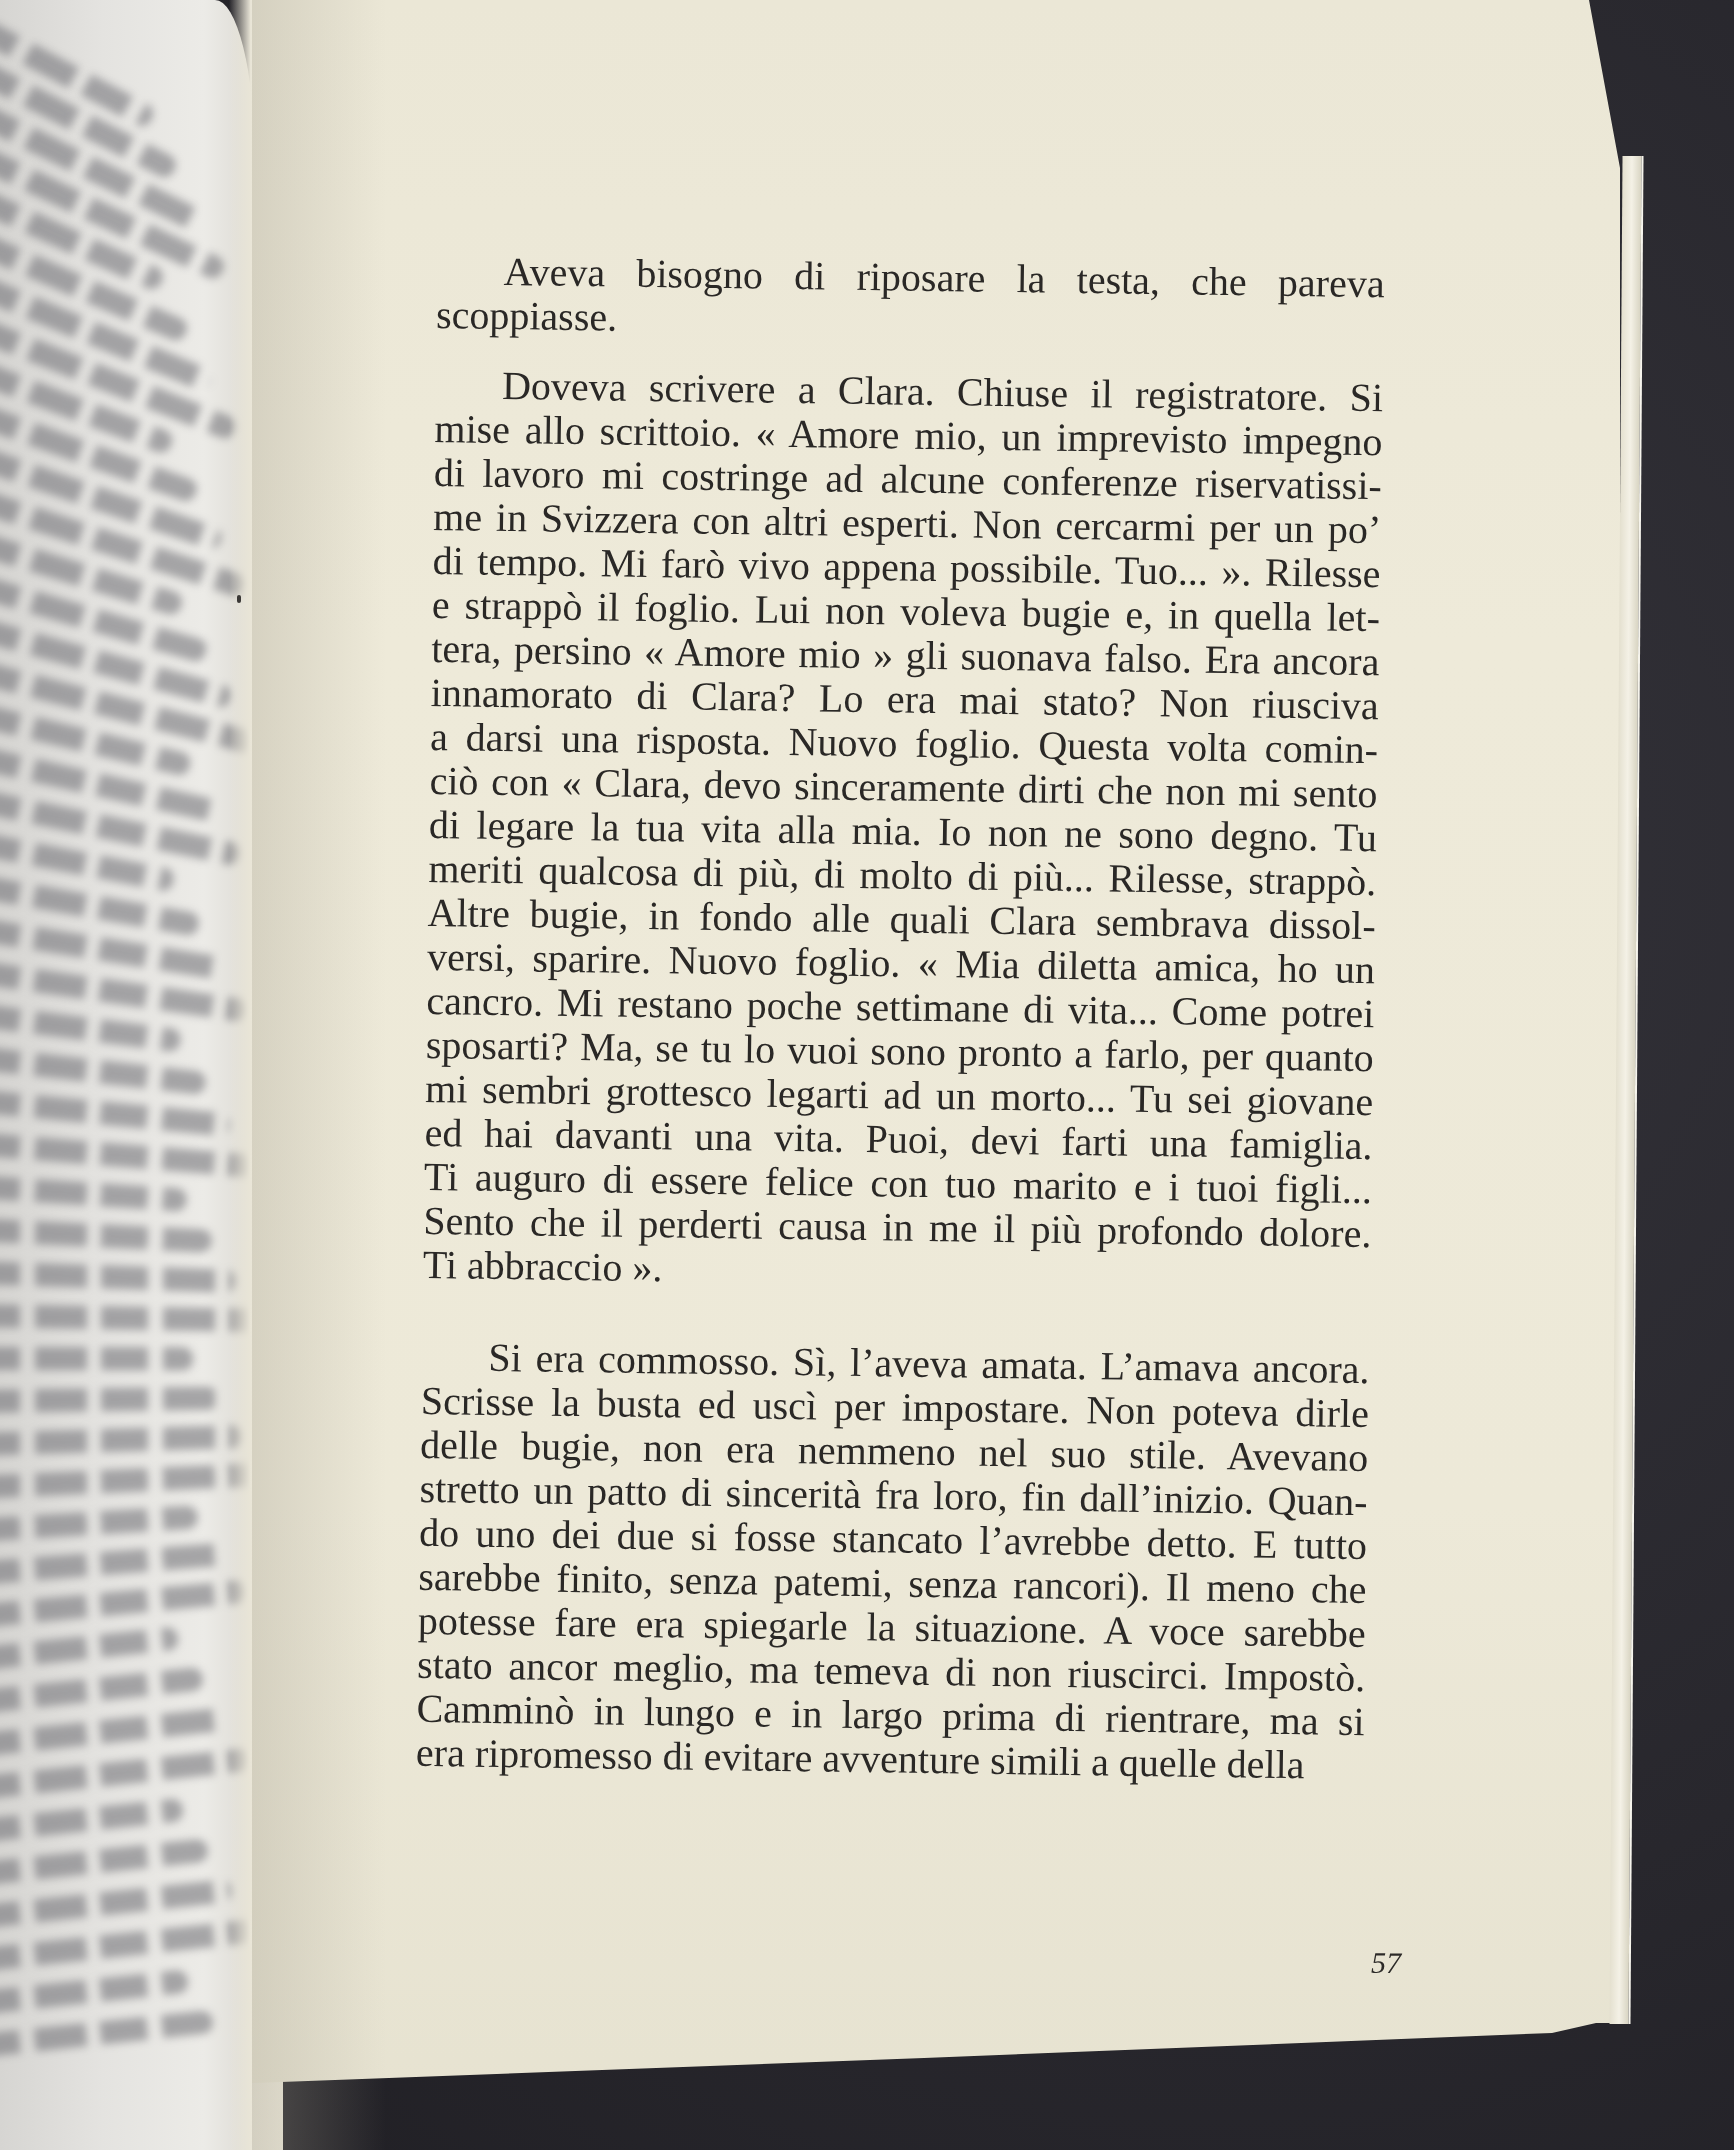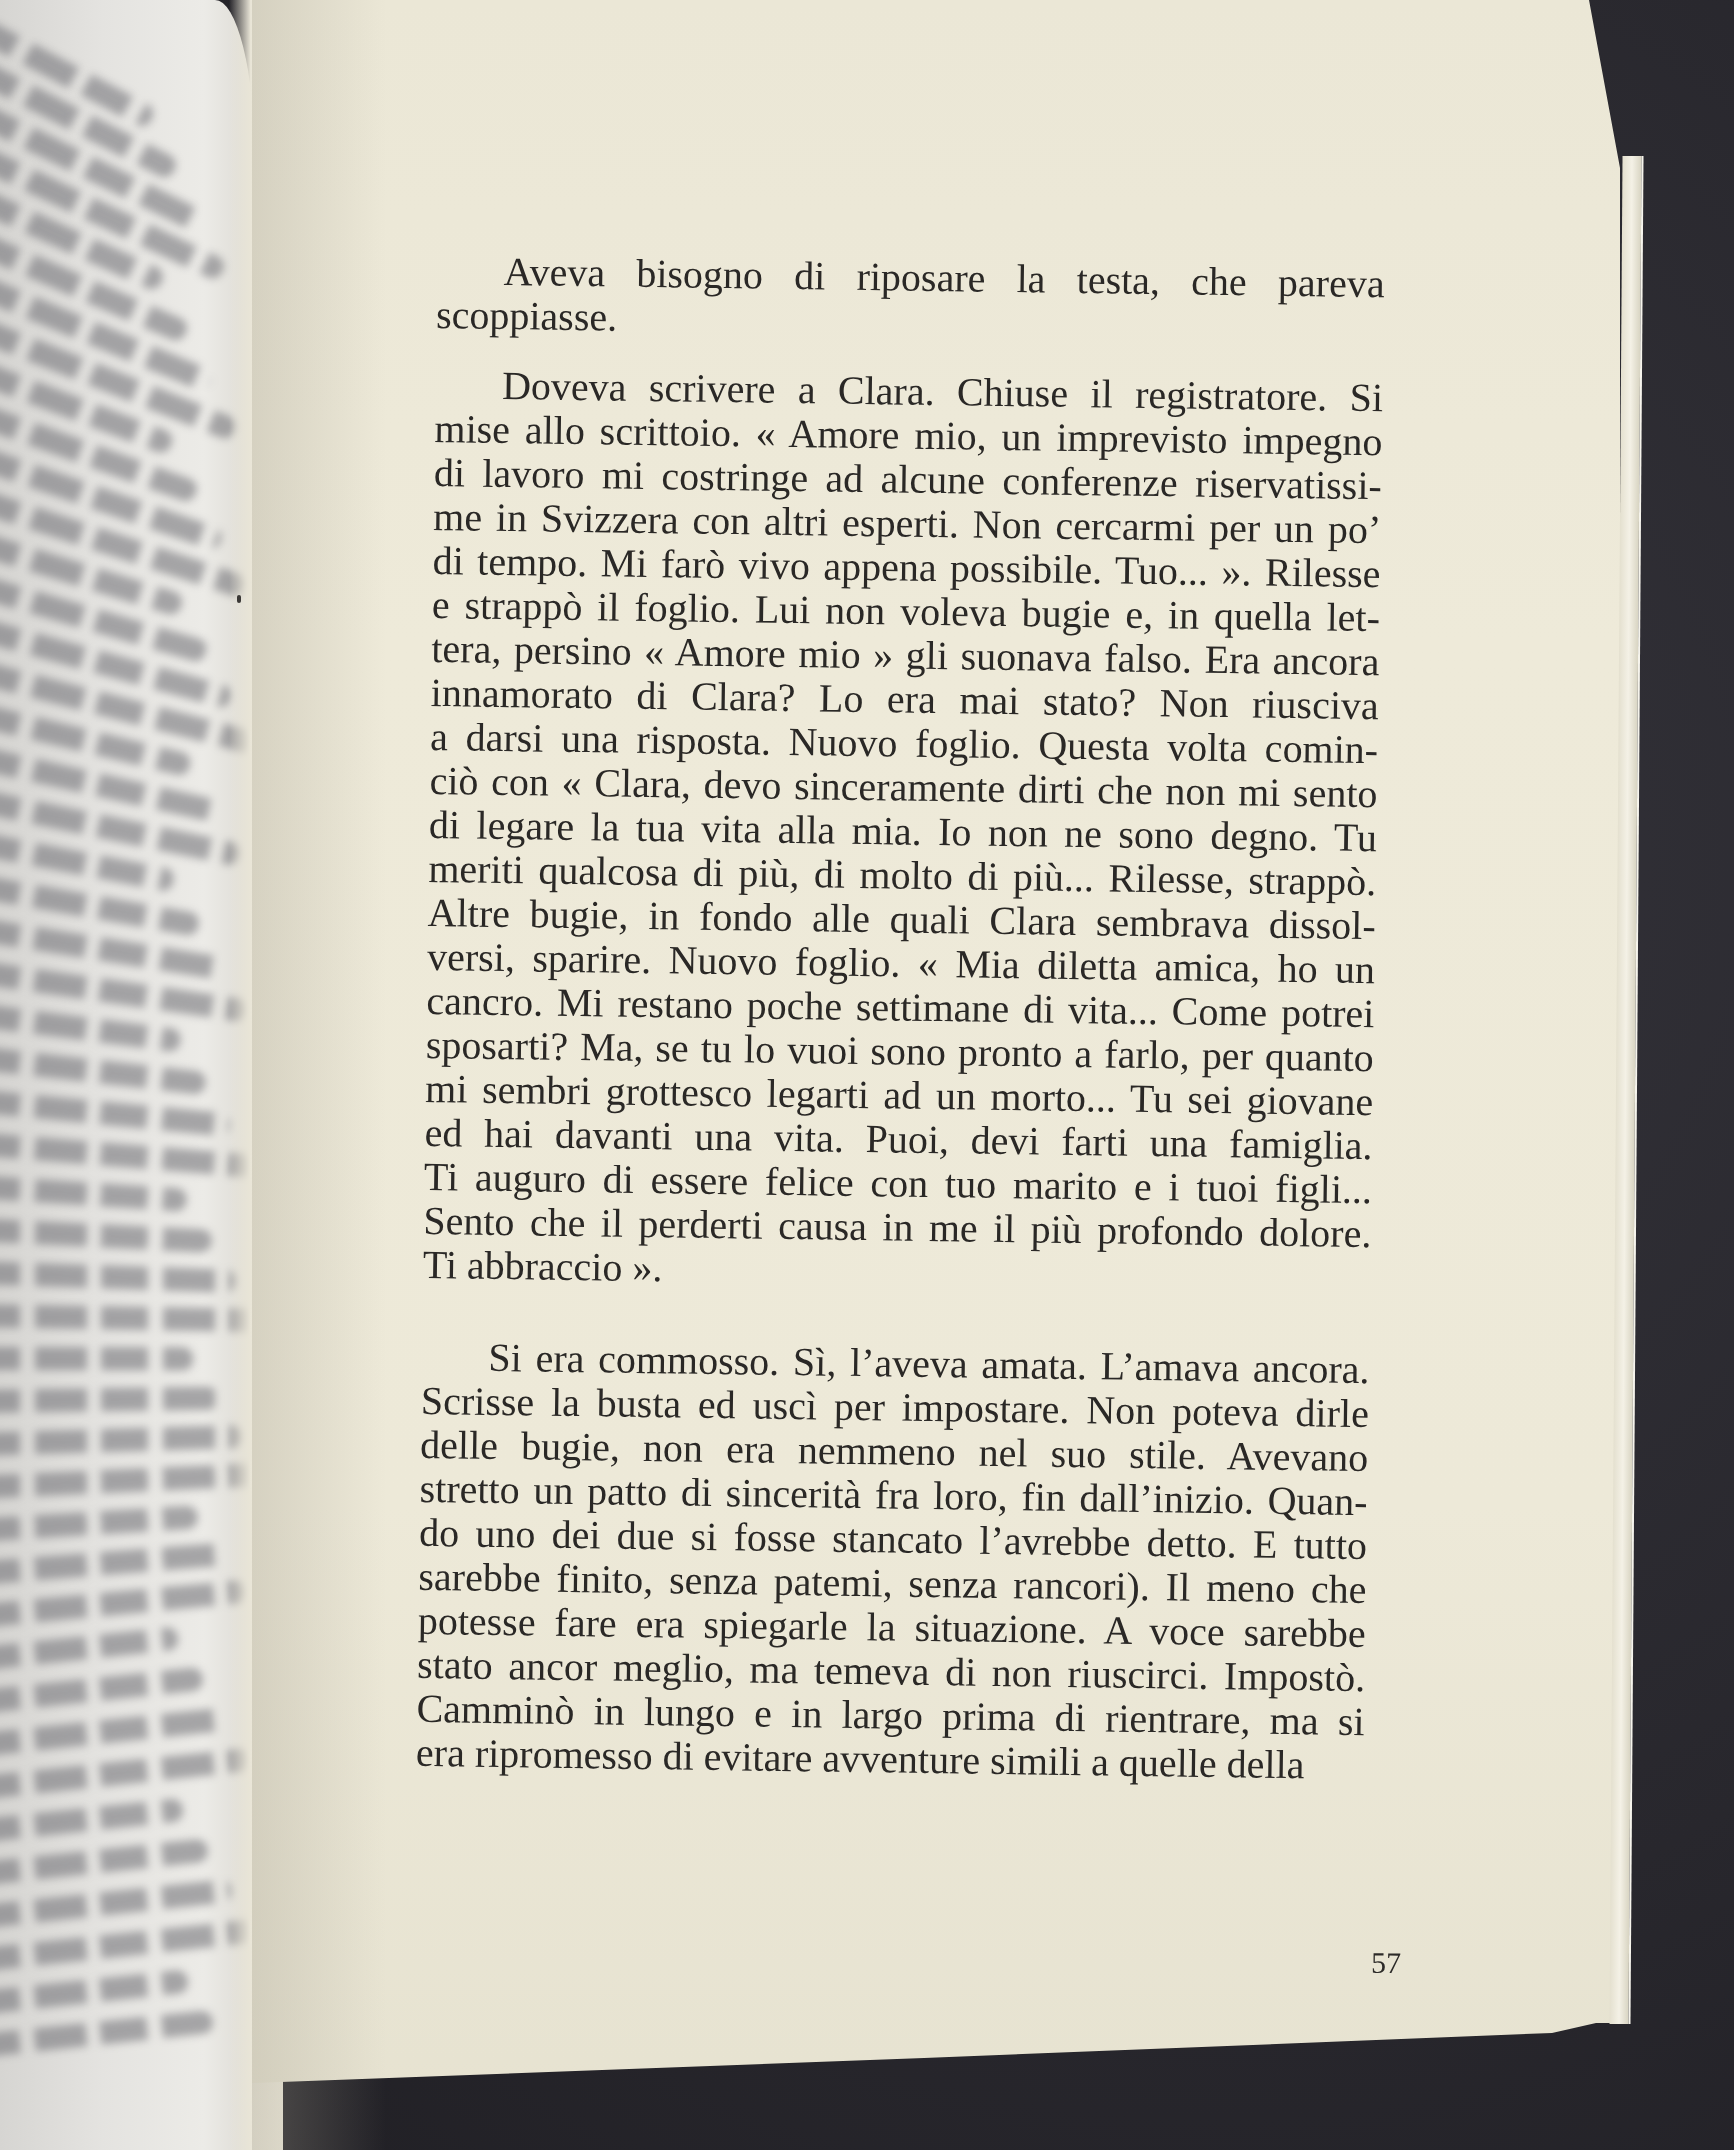--- a/index.html
+++ b/index.html
@@ -121,20 +121,21 @@
   .para-gap-lg {
     height: 48px;
   }
   .page-number {
     position: absolute;
     left: 1371px;
     top: 1946px;
     font-size: 30px;
     color: #2c2a28;
     transform: rotate(0.5deg);
+    font-style: italic;
   }
   .binding-mark {
     position: absolute;
     left: 237px;
     top: 595px;
     width: 4px;
     height: 8px;
     background: #3a3836;
     border-radius: 2px;
   }

